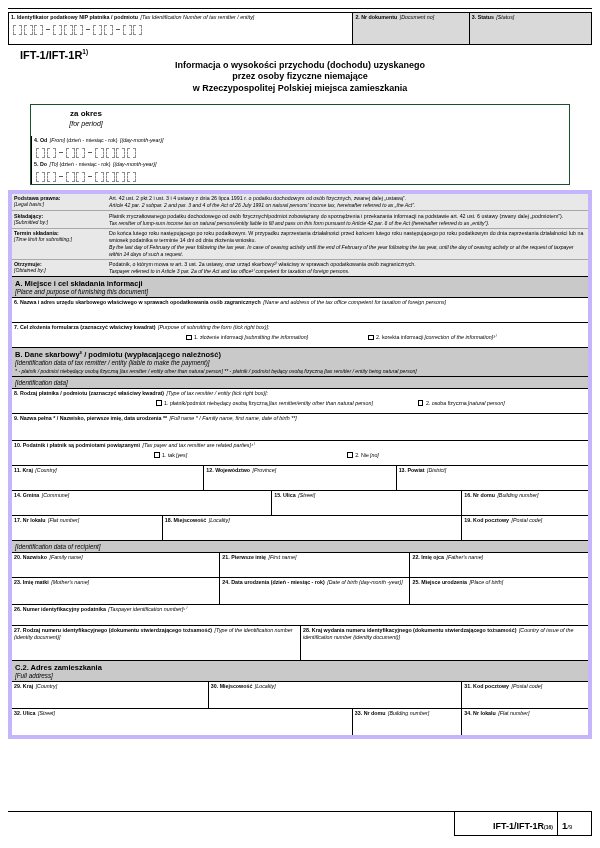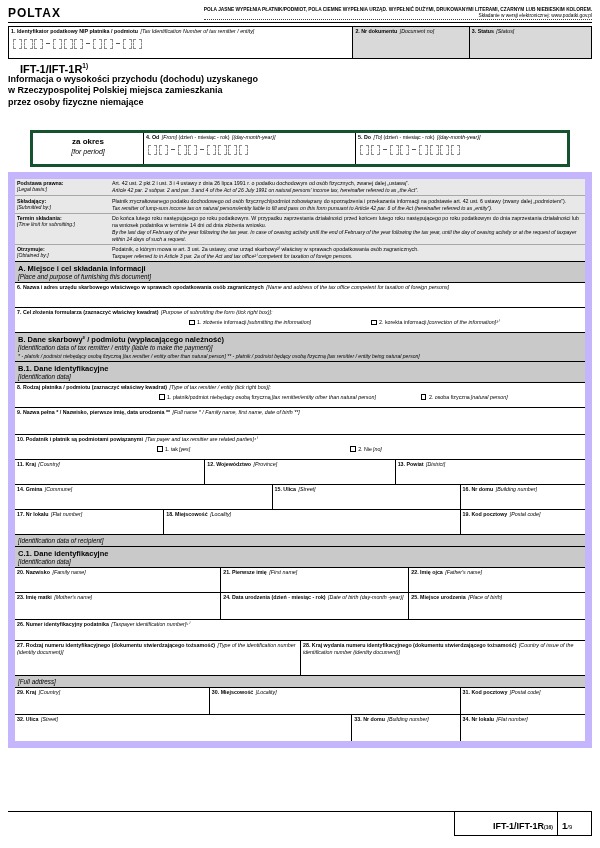--- a/index.html
+++ b/index.html
@@ -27,34 +27,34 @@
   .toprow .cell { min-height:31px; }
 
   
   .boxline { display:flex; align-items:center; gap:1.5px; margin:4px 0 1px 2px; }
   .dbox { width:9px; height:10px; border:1px dashed #8a8a8a; flex:none; background:#fff; }
   .dsep { width:4px; height:1px; background:#555; margin:0 1.5px; flex:none; }
 
   
   .codeline { font-size:11px; font-weight:bold; margin:3px 0 0 12px; }
   .codeline sup { font-size:6.5px; font-weight:bold; }
-  .titleblock { text-align:left; margin-top:-1px; }
+  .titleblock { text-align:center; margin-top:-1px; }
   .t-pl { font-size:9px; font-weight:bold; line-height:1.3; }
   .t-en { font-size:7.5px; font-style:italic; margin-top:1px; }
 
   
-  .periodrow { display:flex; border:3px solid #14532d; margin:21px 22px 0; }
+  .periodrow { display:flex; border:1px solid #14532d; margin:9px 22px 0;flex-direction:column; }
   .periodrow > .cell + .cell { border-left:1px solid #000; }
   .pcell { width:110px; flex:none; text-align:center; padding-top:4px; min-height:31px; }
   .p-pl { display:block; font-size:8px; font-weight:bold; }
   .p-en { display:block; font-size:7px; font-style:italic; }
   .datecell { flex:1; }
 
   
-  .formbox { border:7px solid #c4b5fd; margin-top:5px; }
+  .formbox { border:4px solid #c4b5fd; margin-top:5px; }
   .formbox > div + div { border-top:1px solid #000; }
 
   
   .legal { background:#e8e8e8; }
   .lrow { display:flex; padding:1.5px 2px; }
   .lrow + .lrow { border-top:1px solid #a8a8a8; }
   .lterm { width:95px; flex:none; padding-right:3px; }
   .tpl { display:block; font-size:5.3px; font-weight:bold; }
   .ten { display:block; font-size:5.1px; font-style:italic; }
   .ltext { flex:1; }
@@ -97,27 +97,20 @@
   .fvar { font-size:5px; font-weight:bold; }
   .fbox-page { width:34px; padding:3px 4px 2px; border-left:none; }
   .fpage { font-size:9.5px; font-weight:bold; }
   .fpages { font-size:6px; }
 </style>
 </head>
 <body>
 
 <div class="page">
 
-  <div class="hdr">
-    <div class="logo">POLTAX</div>
-    <div class="hnotes">
-      <div class="hnote1">POLA JASNE WYPEŁNIA PŁATNIK/PODMIOT, POLA CIEMNE WYPEŁNIA URZĄD. WYPEŁNIĆ DUŻYMI, DRUKOWANYMI LITERAMI, CZARNYM LUB NIEBIESKIM KOLOREM.</div>
-      <div class="hnote2">Składanie w wersji elektronicznej: www.podatki.gov.pl</div>
-    </div>
-  </div>
   <div class="hrule"></div>
 
   <div class="frow toprow">
     <div class="cell p59">
       <span class="pl">1. Identyfikator podatkowy NIP płatnika / podmiotu</span>
       <span class="en">[Tax Identification Number of tax remitter / entity]</span>
       <div class="boxline">
         <span class="dbox"></span>
           <span class="dbox"></span>
           <span class="dbox"></span>
@@ -141,22 +134,22 @@
       <span class="pl">3. Status</span>
       <span class="en">[Status]</span>
     </div>
   </div>
 
   <div class="codeline">
     <span>IFT-1/IFT-1R</span><sup>1)</sup>
   </div>
   <div class="titleblock">
     <div class="t-pl">Informacja o wysokości przychodu (dochodu) uzyskanego</div>
+    <div class="t-pl">przez osoby fizyczne niemające</div>
     <div class="t-pl">w Rzeczypospolitej Polskiej miejsca zamieszkania</div>
-    <div class="t-pl">przez osoby fizyczne niemające</div>
   </div>
 
   <div class="periodrow">
     <div class="cell pcell">
       <span class="p-pl">za okres</span>
       <span class="p-en">[for period]</span>
     </div>
     <div class="cell datecell">
       <span class="pl">4. Od</span>
       <span class="en">[From]</span>
@@ -271,21 +264,20 @@
       </div>
     </div>
 
     <div class="secbar">
       <span class="sb-pl">B. Dane skarbowy² / podmiotu (wypłacającego należność)</span>
       <span class="sb-en">[Identification data of tax remitter / entity (liable to make the payment)]</span>
       <span class="sb-note">* - płatnik / podmiot niebędący osobą fizyczną [tax remitter / entity other than natural person]   ** - płatnik / podmiot będący osobą fizyczną [tax remitter / entity being natural person]</span>
     </div>
 
     <div class="secbar">
-      <span class="sb-pl">B.1. Dane identyfikacyjne</span>
       <span class="sb-en">[Identification data]</span>
     </div>
 
     <div class="frow">
       <div class="cell pfull">
         <span class="pl">8. Rodzaj płatnika / podmiotu (zaznaczyć właściwy kwadrat)</span>
         <span class="en">[Type of tax remitter / entity (tick right box)]:</span>
         <div class="opts opts8">
           <div class="opt">
             <span class="cb"></span>
@@ -370,24 +362,20 @@
       <div class="cell p22">
         <span class="pl">19. Kod pocztowy</span>
         <span class="en">[Postal code]</span>
       </div>
     </div>
 
     <div class="secbar">
       <span class="sb-en">[Identification data of recipient]</span>
     </div>
 
-    <div class="secbar">
-      <span class="sb-pl">C.1. Dane identyfikacyjne</span>
-      <span class="sb-en">[Identification data]</span>
-    </div>
 
     <div class="frow">
       <div class="cell p36">
         <span class="pl">20. Nazwisko</span>
         <span class="en">[Family name]</span>
       </div>
       <div class="cell p33f">
         <span class="pl">21. Pierwsze imię</span>
         <span class="en">[First name]</span>
       </div>
@@ -424,20 +412,21 @@
         <span class="pl">27. Rodzaj numeru identyfikacyjnego (dokumentu stwierdzającego tożsamość)</span>
         <span class="en">[Type of the identification number (identity document)]</span>
       </div>
       <div class="cell p50 h34">
         <span class="pl">28. Kraj wydania numeru identyfikacyjnego (dokumentu stwierdzającego tożsamość)</span>
         <span class="en">[Country of issue of the identification number (identity document)]</span>
       </div>
     </div>
 
     <div class="secbar">
+      <span class="sb-pl">C.2. Adres zamieszkania</span>
       <span class="sb-en">[Full address]</span>
     </div>
 
     <div class="frow">
       <div class="cell p34 h26">
         <span class="pl">29. Kraj</span>
         <span class="en">[Country]</span>
       </div>
       <div class="cell p44 h26">
         <span class="pl">30. Miejscowość</span>

